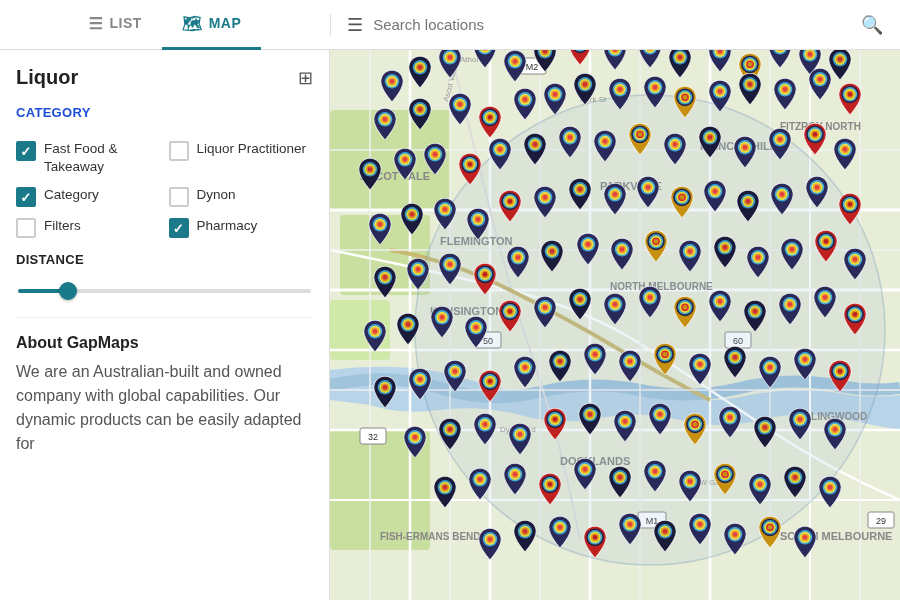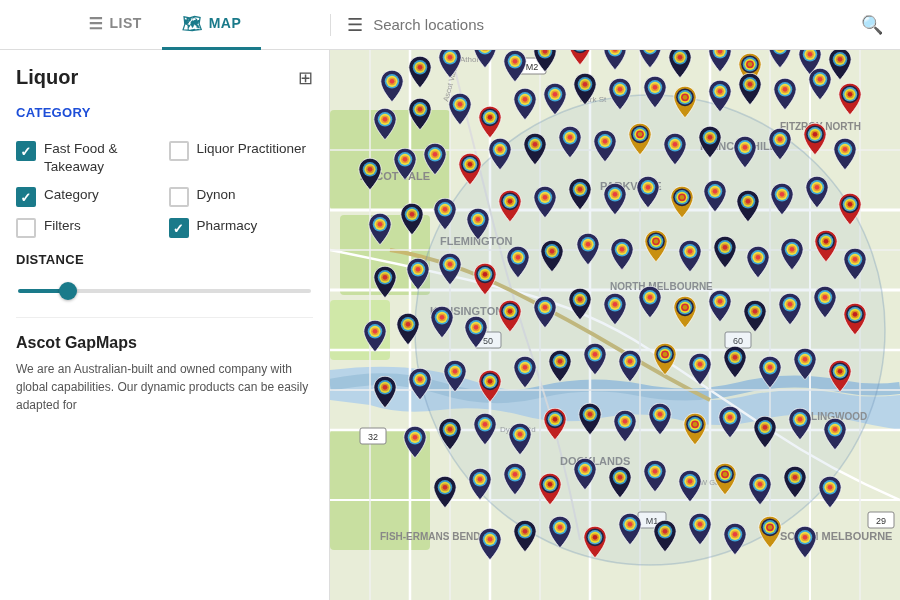--- a/index.html
+++ b/index.html
@@ -188,21 +188,21 @@
       padding-top: 16px;
       border-top: 1px solid #eee;
     }
     .about-title {
       font-size: 16px;
       font-weight: 700;
       color: #222;
       margin-bottom: 8px;
     }
     .about-text {
-      font-size: 12px;
+      font-size: 16px;
       color: #555;
       line-height: 1.5;
     }
 
     
     .map-area {
       flex: 1;
       position: relative;
       overflow: hidden;
       background: #e8f0d0;
@@ -293,21 +293,21 @@
 
 
     <div class="distance-section">
       <div class="distance-title">Distance</div>
       <div class="slider-container">
         <input type="range" class="slider" min="0" max="100" value="15" style="">
       </div>
     </div>
 
     <div class="about-section">
-      <div class="about-title">Ascot GapMaps</div>
+      <div class="about-title">About GapMaps</div>
       <p class="about-text">We are an Australian-built and owned company with global capabilities. Our dynamic products can be easily adapted for</p>
     </div>
   </div>
 
   <div class="map-area">
 
     <svg class="map-svg" viewBox="0 0 570 550" preserveAspectRatio="xMidYMid slice">
 
       <rect width="570" height="550" fill="#e8edd8"></rect>
 

